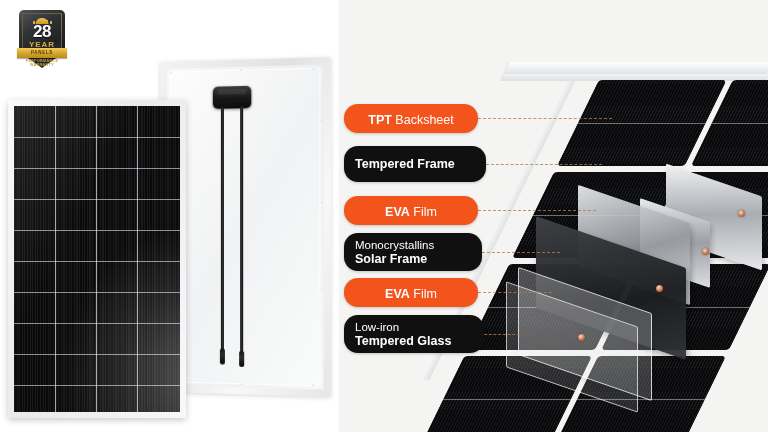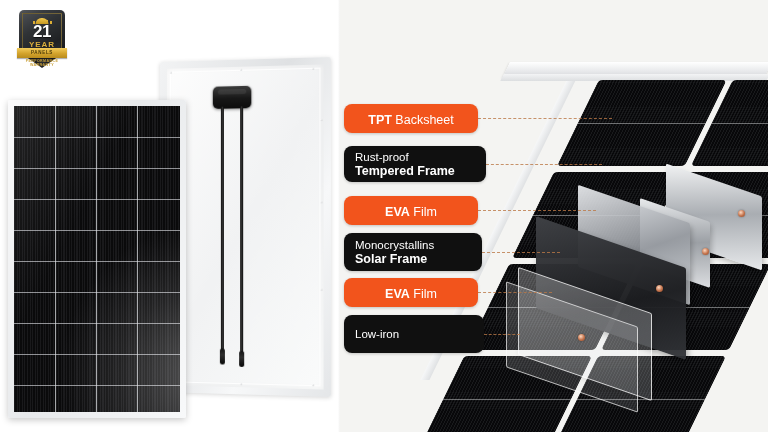--- a/index.html
+++ b/index.html
@@ -141,21 +141,21 @@
   .sheet-metal2{left:150px;top:158px;width:70px;height:66px;
       background:linear-gradient(160deg,#e8eaec,#9ca0a5 50%,#dcdee1);
       transform:skewY(19deg);box-shadow:2px 3px 5px rgba(0,0,0,.2);}
 
   .eyelet{position:absolute;width:7px;height:7px;border-radius:50%;
       background:radial-gradient(circle at 40% 35%,#ffd9c0,#c2714a 55%,#8e4a2a);
       box-shadow:0 0 2px rgba(0,0,0,.4);}
 
   
   .callout{position:absolute;display:flex;align-items:center;
-      border-radius:8px;box-sizing:border-box;
+      border-radius:14px;box-sizing:border-box;
       box-shadow:0 1px 3px rgba(0,0,0,.20);}
   .callout.orange{background:#f2541c;color:#ffffff;
       justify-content:center;padding:0 10px;}
   .callout.black{background:#101010;color:#ffffff;
       justify-content:flex-start;padding:0 11px;}
   .callout .line1{font-size:11.5px;line-height:13px;font-weight:normal;}
   .callout .line2{font-size:12.5px;line-height:14px;font-weight:bold;}
   .callout .bold{font-weight:bold;}
   .callout .reg{font-weight:normal;}
   .cl-stack{display:flex;flex-direction:column;}
@@ -174,21 +174,21 @@
       <div class="badge-shield"></div>
       <div class="badge-inner"></div>
       <div class="badge-sun">
         <b style="left:1px;height:3px;"></b>
           <b style="left:5px;height:4px;"></b>
         <b style="left:9.5px;height:5px;"></b>
           <b style="left:14px;height:4px;"></b>
         <b style="left:18px;height:3px;"></b>
         <i></i>
       </div>
-      <div class="badge-num">21</div>
+      <div class="badge-num">28</div>
       <div class="badge-year">YEAR</div>
       <div class="badge-ribbon">
         <span>PANELS</span>
       </div>
       <div class="badge-sub">PERFORMANCE WARRANTY</div>
     </div>
 
     <div class="panel-back">
       <div class="pb-frame">
         <div class="pb-inner">
@@ -282,21 +282,20 @@
   </div>
 
   <div id="callout-host">
       <div class="leader" style="left: 478px; top: 118px; width: 134px;"></div>
       <div class="callout orange" style="left: 344px; top: 104px; width: 134px; height: 29px;">
         <div><span class="bold line2">TPT</span><span class="reg line2"> Backsheet</span></div>
       </div>
       <div class="leader" style="left: 486px; top: 164px; width: 116px;"></div>
       <div class="callout black" style="left: 344px; top: 146px; width: 142px; height: 36px;">
         <div class="cl-stack">
-          <span class="line1">Rust-proof</span>
           <span class="line2">Tempered Frame</span>
         </div>
       </div>
       <div class="leader" style="left: 478px; top: 210px; width: 118px;"></div>
       <div class="callout orange" style="left: 344px; top: 196px; width: 134px; height: 29px;">
         <div><span class="bold line2">EVA</span><span class="reg line2"> Film</span></div>
       </div>
       <div class="leader" style="left: 482px; top: 252px; width: 78px;"></div>
       <div class="callout black" style="left: 344px; top: 233px; width: 138px; height: 38px;">
         <div class="cl-stack">
@@ -305,17 +304,18 @@
         </div>
       </div>
       <div class="leader" style="left: 478px; top: 292px; width: 74px;"></div>
       <div class="callout orange" style="left: 344px; top: 278px; width: 134px; height: 29px;">
         <div><span class="bold line2">EVA</span><span class="reg line2"> Film</span></div>
       </div>
       <div class="leader" style="left: 484px; top: 334px; width: 36px;"></div>
       <div class="callout black" style="left: 344px; top: 315px; width: 140px; height: 38px;">
         <div class="cl-stack">
           <span class="line1">Low-iron</span>
+          <span class="line2">Tempered Glass</span>
         </div>
       </div>
     </div>
 
 </div>
 
 </body></html>

